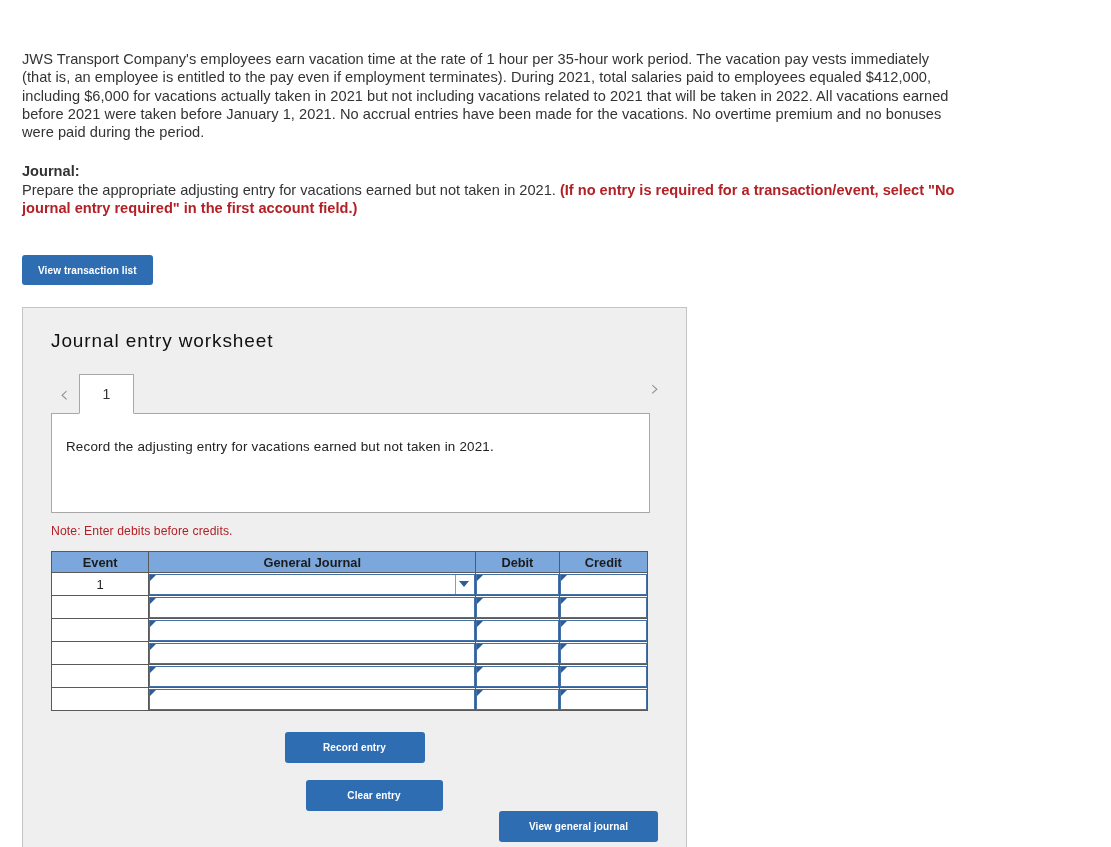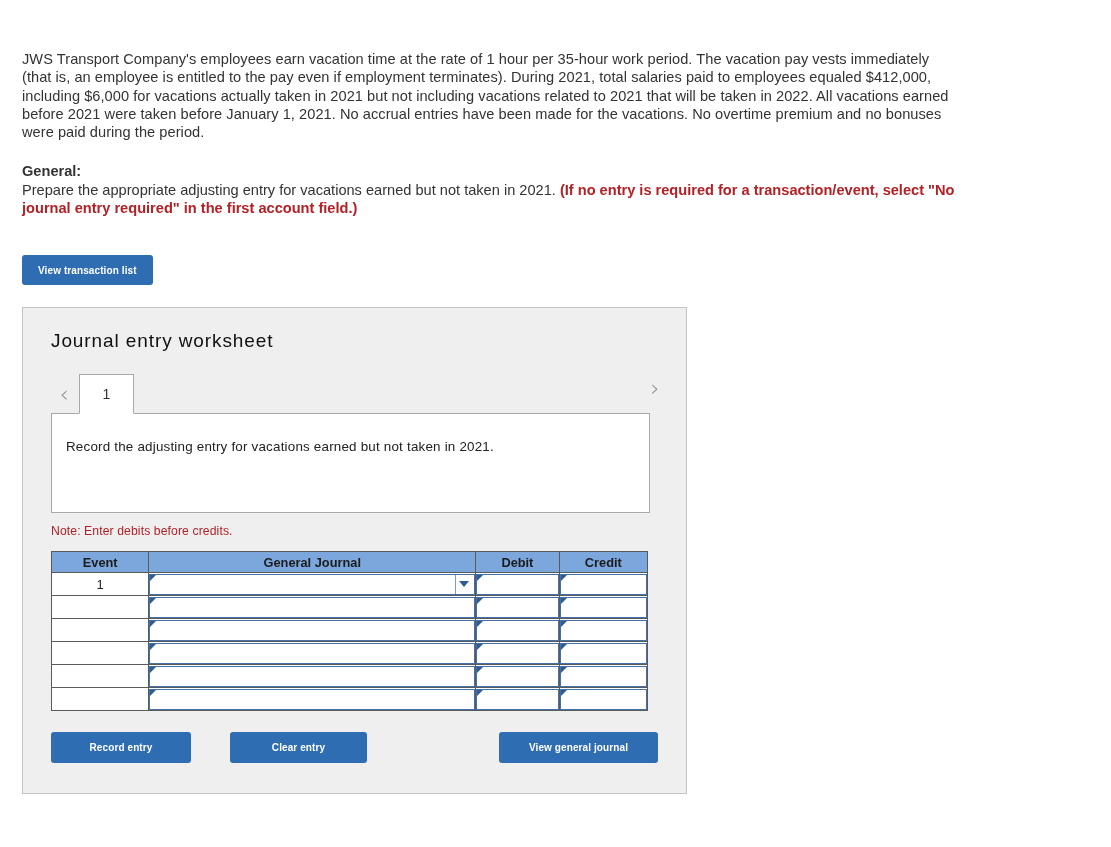--- a/index.html
+++ b/index.html
@@ -238,35 +238,36 @@
     border-right: 5px solid transparent;
     border-top: 6px solid #2d5c96;
   }
 
   
   .jfooter {
     margin-top: 21px;
     width: 607px;
     display: flex;
     align-items: center;
+    flex-direction: column;
   }
   .jfooter .btn { height: 31px; }
   .btn-record { width: 140px; }
-  .btn-clear  { width: 137px; margin-left: 39px; }
+  .btn-clear  { width: 137px; margin-left: 39px; margin-top: 17px; }
   .btn-viewgj { width: 159px; margin-left: auto; text-align: right; }
 </style>
 </head>
 <body>
 
 <div class="page">
 
   <p class="problem-text">JWS Transport Company's employees earn vacation time at the rate of 1 hour per 35-hour work period. The vacation pay vests immediately (that is, an employee is entitled to the pay even if employment terminates). During 2021, total salaries paid to employees equaled $412,000, including $6,000 for vacations actually taken in 2021 but not including vacations related to 2021 that will be taken in 2022. All vacations earned before 2021 were taken before January 1, 2021. No accrual entries have been made for the vacations. No overtime premium and no bonuses were paid during the period.</p>
 
   <div class="required-block">
-    <p class="required-label">General:</p>
+    <p class="required-label">Journal:</p>
     <p class="required-line"><span>Prepare the appropriate adjusting entry for vacations earned but not taken in 2021. </span><span class="required-hint">(If no entry is required for a transaction/event, select "No journal entry required" in the first account field.)</span></p>
   </div>
 
   <div class="view-transaction-wrap">
     <button class="btn">View transaction list</button>
   </div>
 
   <div class="worksheet">
 
     <h2 class="worksheet-title">Journal entry worksheet</h2>

